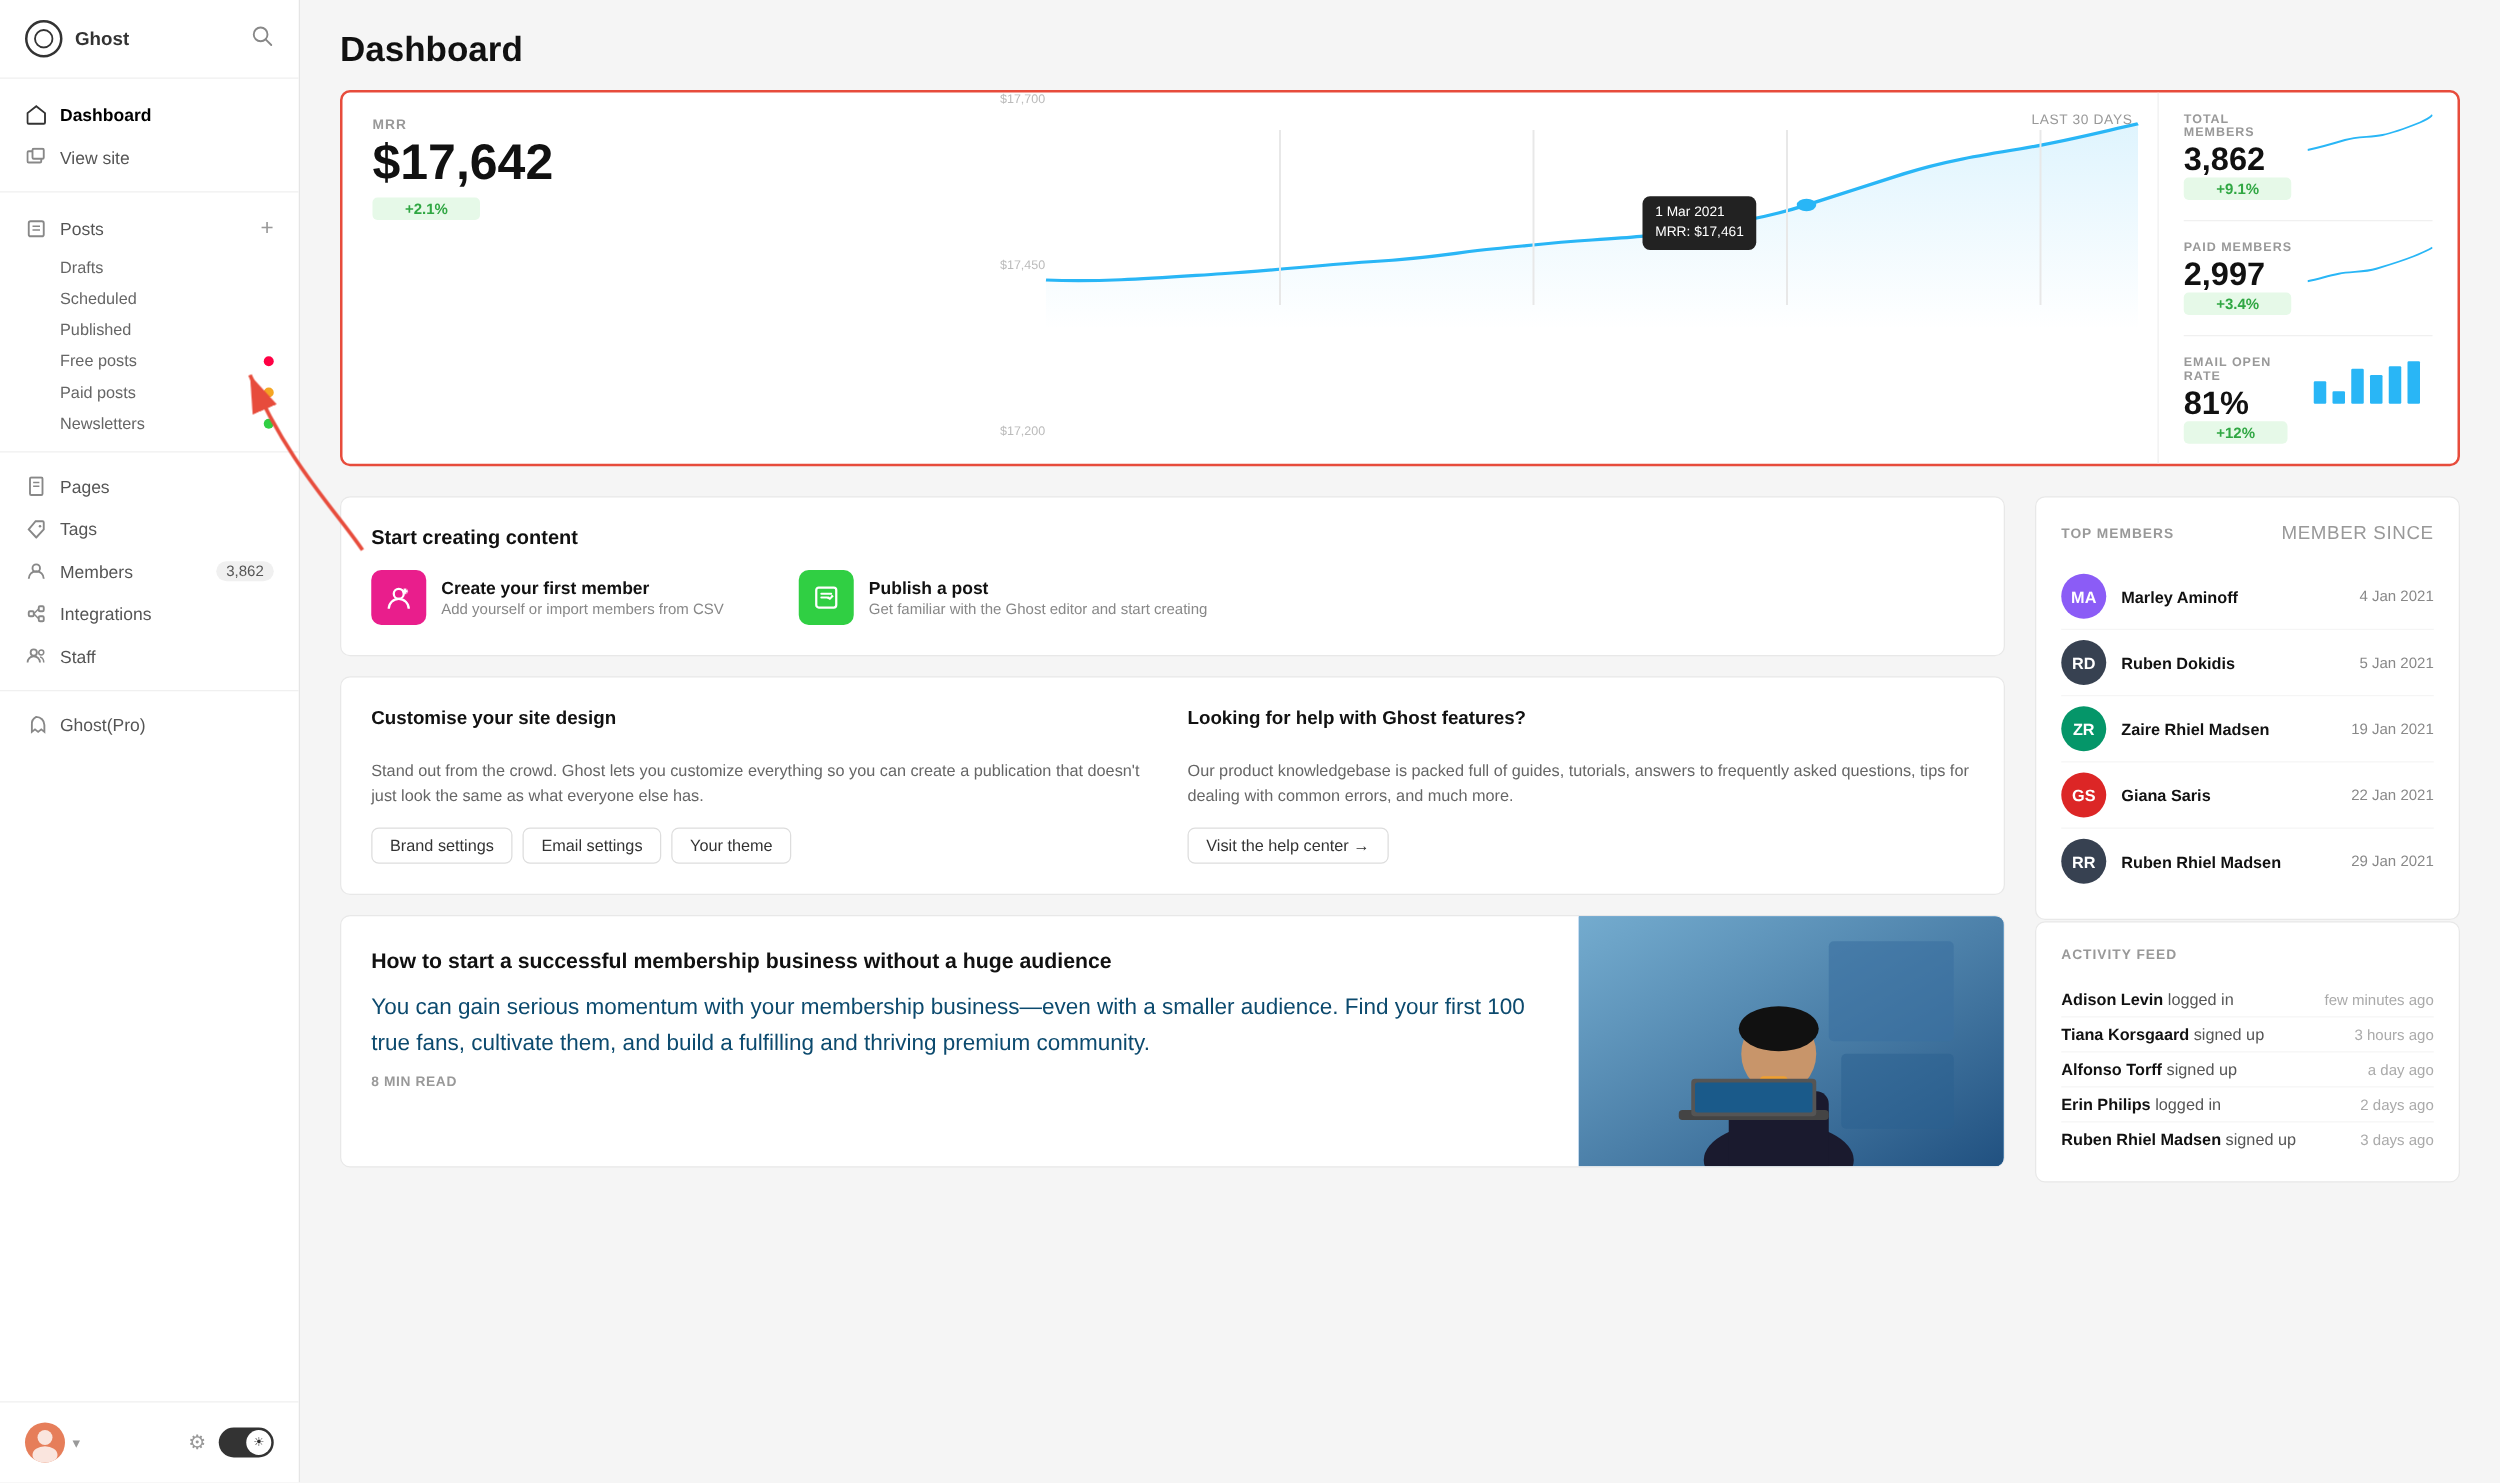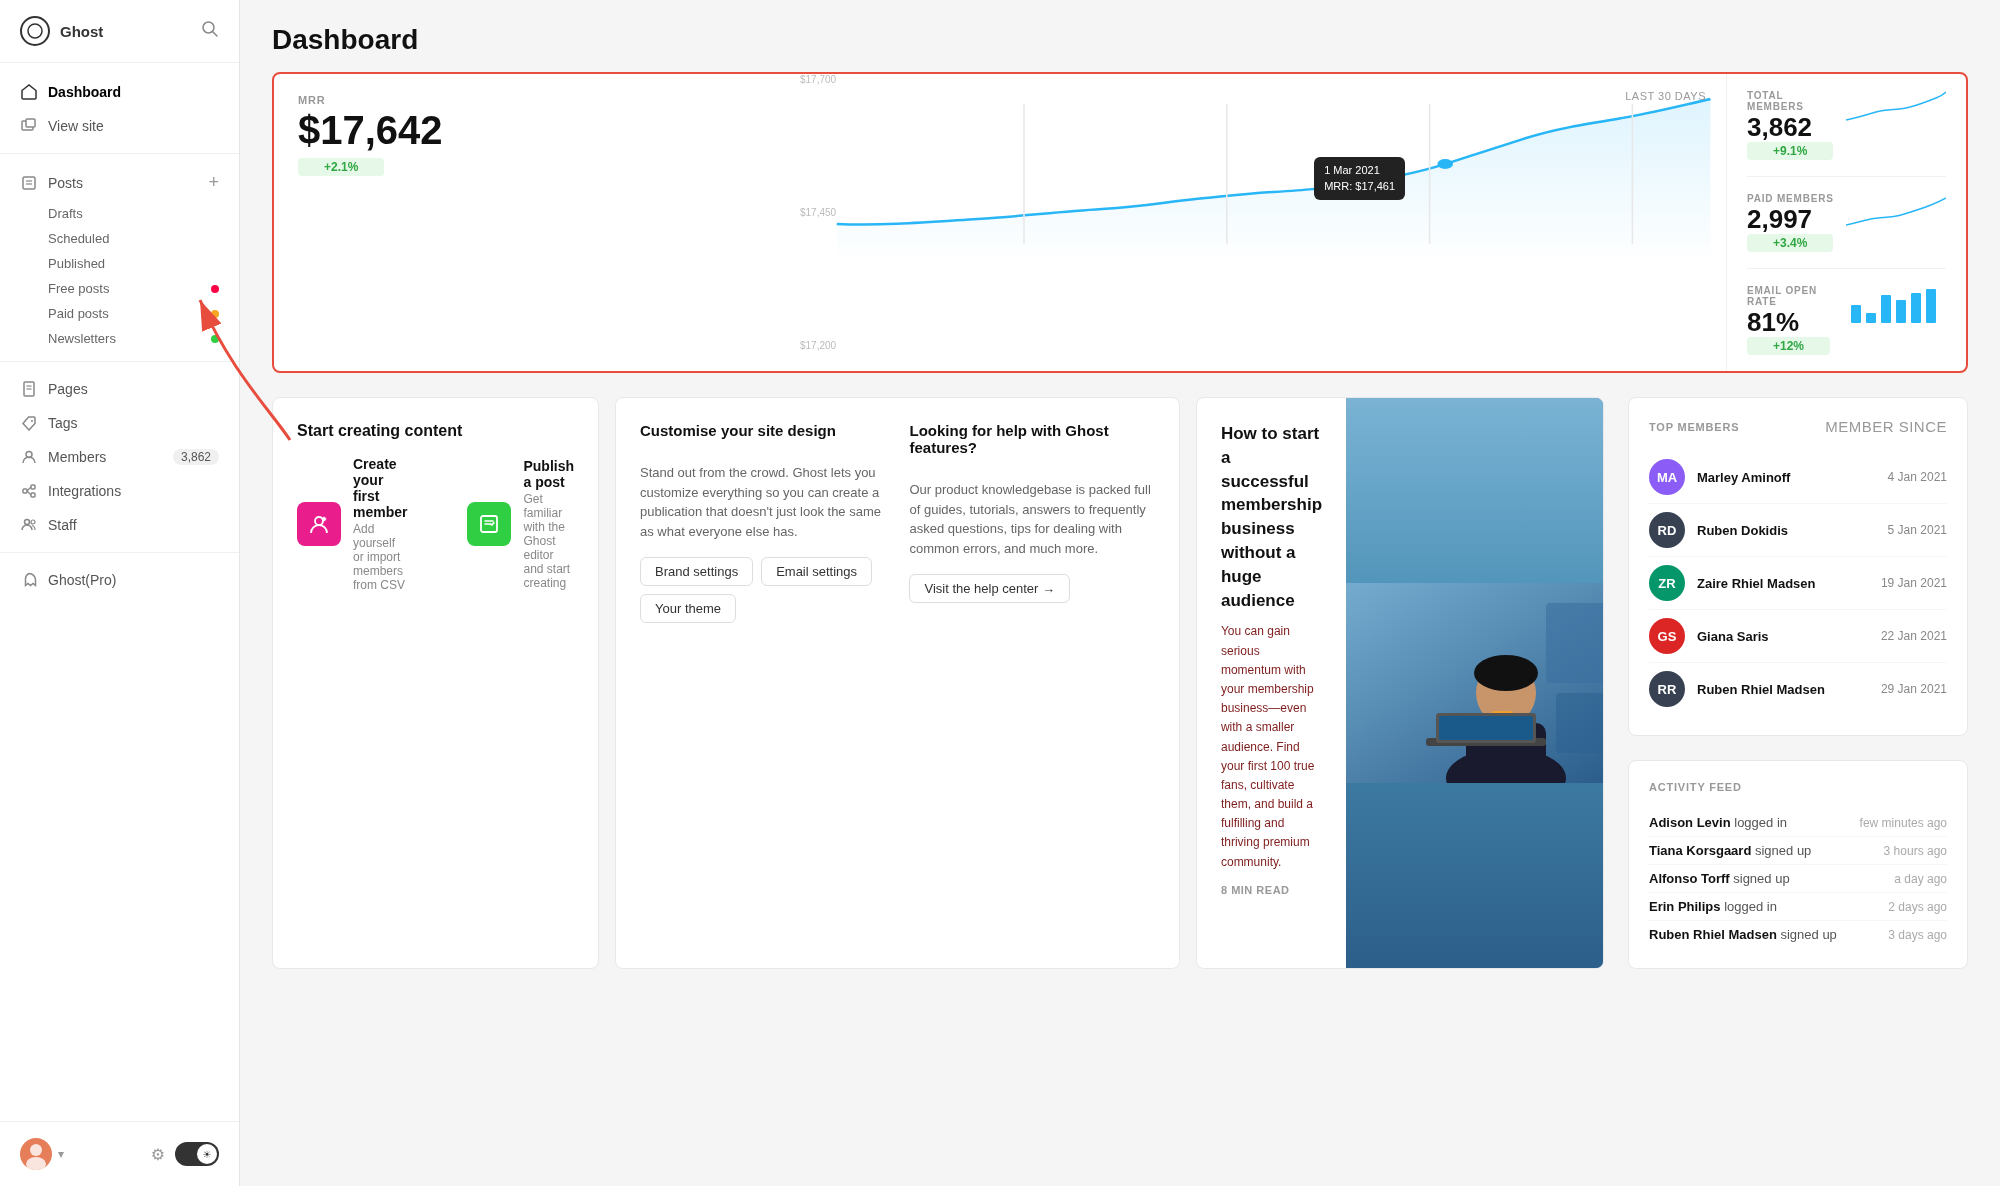--- a/index.html
+++ b/index.html
@@ -52,22 +52,22 @@
     .stat-block { display: flex; align-items: flex-start; gap: 12px; }
     .stat-info { flex: 1; }
     .stat-label { font-size: 10px; font-weight: 700; color: #999; letter-spacing: 0.8px; text-transform: uppercase; margin-bottom: 2px; }
     .stat-value { font-size: 26px; font-weight: 800; color: #111; line-height: 1; margin-bottom: 2px; }
     .stat-chart { width: 100px; }
     .stat-chart-svg { width: 100px; height: 40px; }
     .stat-divider { border: none; border-top: 1px solid #f0f0f0; }
 
     
     .content-area { display: flex; gap: 24px; padding: 0 32px 24px; }
-    .content-main { flex: 1; display: flex; flex-direction: row; gap: 16px; }
-    .content-side { width: 340px; display: flex; flex-direction: column; gap: 24px; }
+    .content-main { flex: 1; display: flex; flex-direction: column; gap: 16px; }
+    .content-side { width: 340px; display: flex; flex-direction: column; gap: 1px; }
 
     
     .card { background: #fff; border-radius: 8px; padding: 24px; border: 1px solid #e8e8e8; }
 
     
     .start-creating { background: #fff; border-radius: 8px; padding: 24px; border: 1px solid #e8e8e8; }
     .start-creating-title { font-size: 16px; font-weight: 700; color: #111; margin-bottom: 16px; }
     .create-actions { display: flex; gap: 60px; }
     .create-action { display: flex; align-items: center; gap: 12px; }
     .action-icon { width: 44px; height: 44px; border-radius: 8px; display: flex; align-items: center; justify-content: center; font-size: 20px; flex-shrink: 0; }
@@ -80,21 +80,21 @@
     .customise-grid { display: grid; grid-template-columns: 1fr 1fr; gap: 24px; }
     .customise-section h4 { font-size: 15px; font-weight: 700; color: #111; margin-bottom: 24px; }
     .customise-section p { font-size: 13px; color: #666; line-height: 1.5; margin-bottom: 16px; }
     .btn-group { display: flex; gap: 8px; flex-wrap: wrap; }
     .btn-outline { border: 1px solid #ddd; background: #fff; border-radius: 6px; padding: 6px 14px; font-size: 13px; color: #333; cursor: pointer; }
 
     
     .article-card { background: #fff; border-radius: 8px; border: 1px solid #e8e8e8; display: flex; overflow: hidden; min-height: 180px; }
     .article-content { flex: 1; padding: 24px; }
     .article-content h3 { font-size: 17px; font-weight: 700; color: #111; margin-bottom: 10px; line-height: 1.4; }
-    .article-content p { font-size: 12px; color: #7f1d1d; line-height: 1.6; margin-bottom: 12px; }
+    .article-content p { font-size: 18px; color: #0c4a6e; line-height: 1.6; margin-bottom: 12px; }
     .article-meta { font-size: 11px; color: #999; font-weight: 600; text-transform: uppercase; letter-spacing: 0.5px; }
     .article-image { width: 340px; background: #4a90d9; flex-shrink: 0; display: flex; align-items: center; justify-content: center; overflow: hidden; position: relative; }
 
     
     .top-members-card { background: #fff; border-radius: 8px; padding: 20px; border: 1px solid #e8e8e8; }
     .top-members-header { display: flex; justify-content: space-between; align-items: center; margin-bottom: 16px; }
     .top-members-title { font-size: 11px; font-weight: 700; color: #999; letter-spacing: 0.8px; text-transform: uppercase; }
     .top-members-since { font-size: 15px; color: #999; text-transform: uppercase; letter-spacing: 0.5px; }
     .member-row { display: flex; align-items: center; gap: 12px; padding: 8px 0; border-bottom: 1px solid #f5f5f5; }
     .member-row:last-child { border-bottom: none; }

